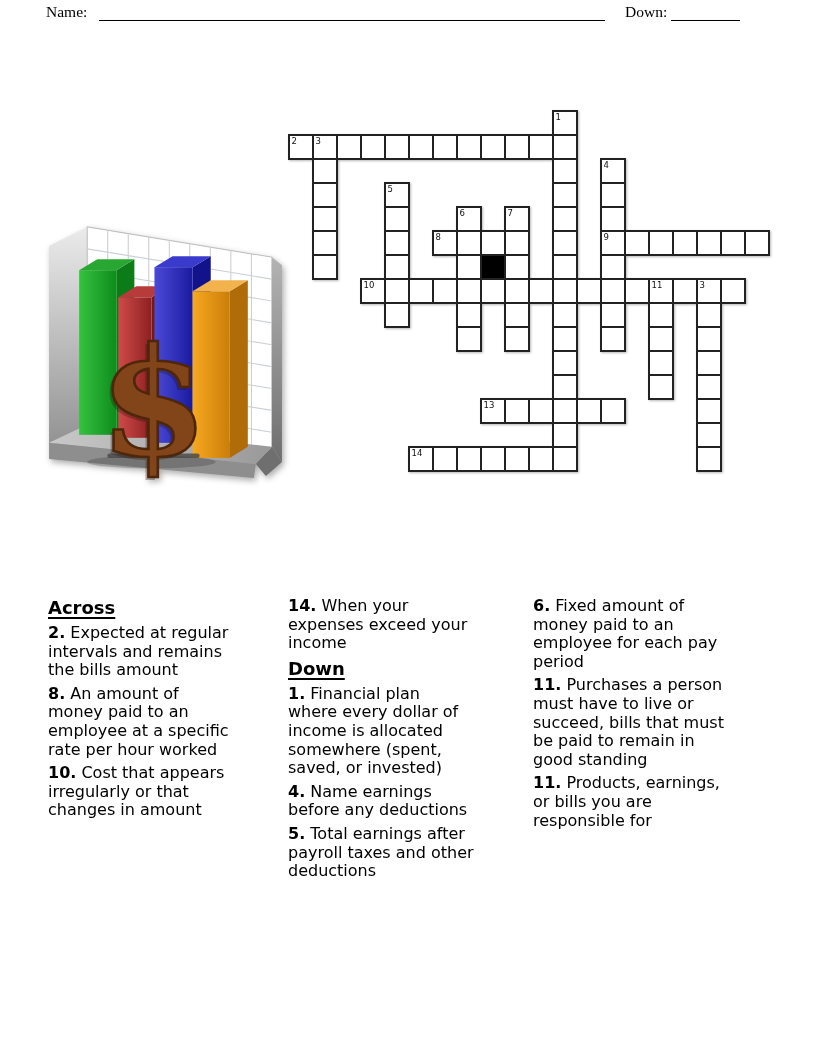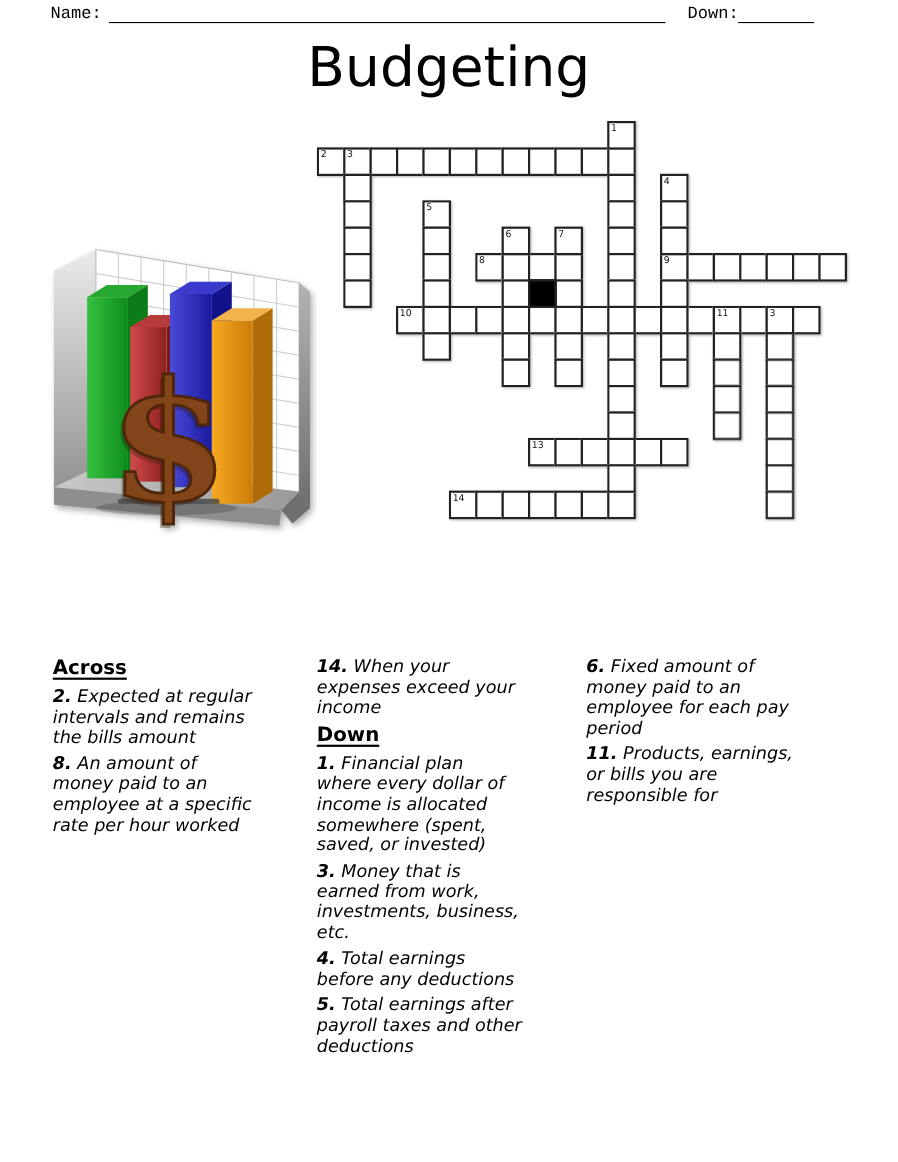--- a/index.html
+++ b/index.html
@@ -1,19 +1,19 @@
 <!DOCTYPE html>
 <html><head>
 <meta charset="utf-8">
 <style>
   html,body{margin:0;padding:0;background:#fff;}
   .page{position:relative;width:816px;height:1056px;background:#ffffff;overflow:hidden;
         font-family:"DejaVu Sans",sans-serif;color:#000;}
   
-  .hdr-label{position:absolute;top:3px;font-family:Liberation Mono, monospace;
+  .hdr-label{position:absolute;top:3px;font-family:Liberation Serif, serif;
              font-size:15.5px;line-height:18px;color:#000;}
   #name-label{left:46px;}
   #date-label{left:625px;}
   .hdr-line{position:absolute;top:20px;border-bottom:1.6px solid #000;height:0;}
   #name-line{left:99px;width:506px;}
   #date-line{left:671px;width:69px;}
   
   .title{position:absolute;left:0;right:0;top:30px;text-align:center;
          font-size:50px;line-height:62px;font-weight:400;color:#000;}
   
@@ -25,35 +25,34 @@
         border:2px solid #222;background:#fff;}
   .cell.black{background:#000;}
   .cell .num{position:absolute;left:1.5px;top:0px;font-size:8.5px;line-height:10px;color:#111;}
   
   .clue-col{position:absolute;top:597px;width:242px;font-size:16px;line-height:18.6px;}
   #ccol1{left:48px;}
   #ccol2{left:288px;}
   #ccol3{left:533px;}
   .clue-heading{font-size:18px;line-height:21px;font-weight:bold;margin:0 0 6px 0;
                 text-decoration:underline;text-decoration-thickness:2px;text-underline-offset:3px;}
-  .clue{margin:0 0 5px 0;font-style:italic;}
+  .clue{margin:0 0 5px 0;}
   .clue .num{font-weight:bold;}
   .clue .txt{white-space:pre-line;}
 </style>
 </head>
 <body>
 
 <div class="page">
 
   <span class="hdr-label" id="name-label">Name:</span>
   <span class="hdr-line" id="name-line"></span>
   <span class="hdr-label" id="date-label">Down:</span>
   <span class="hdr-line" id="date-line"></span>
 
-  <div class="title">Budgeting</div>
 
   <svg class="clipart" viewBox="0 0 232 258">
     <defs>
       <linearGradient id="gWall" x1="0" y1="0" x2="0" y2="1">
         <stop offset="0" stop-color="#ebebeb"></stop>
           <stop offset="1" stop-color="#939393"></stop>
       </linearGradient>
       <linearGradient id="gFloorT" x1="0" y1="0" x2="1" y2="0">
         <stop offset="0" stop-color="#c9c9c9"></stop>
           <stop offset="1" stop-color="#999999"></stop>
@@ -253,44 +252,48 @@
 
   <div class="clue-col" id="ccol1">
       <div class="clue-heading">Across</div>
       <p class="clue"><span class="num">2.</span><span class="txt"> Expected at regular
 intervals and remains
 the bills amount</span></p>
       <p class="clue"><span class="num">8.</span><span class="txt"> An amount of
 money paid to an
 employee at a specific
 rate per hour worked</span></p>
+      <p class="clue"><span class="num">10.</span><span class="txt"> Cost that appears
+irregularly or that
+changes in amount</span></p>
     </div>
   <div class="clue-col" id="ccol2">
       <p class="clue"><span class="num">14.</span><span class="txt"> When your
 expenses exceed your
 income</span></p>
       <div class="clue-heading">Down</div>
       <p class="clue"><span class="num">1.</span><span class="txt"> Financial plan
 where every dollar of
 income is allocated
 somewhere (spent,
 saved, or invested)</span></p>
-      <p class="clue"><span class="num">3.</span><span class="txt"> Money that is
-earned from work,
-investments, business,
-etc.</span></p>
-      <p class="clue"><span class="num">4.</span><span class="txt"> Total earnings
+      <p class="clue"><span class="num">4.</span><span class="txt"> Name earnings
 before any deductions</span></p>
       <p class="clue"><span class="num">5.</span><span class="txt"> Total earnings after
 payroll taxes and other
 deductions</span></p>
     </div>
   <div class="clue-col" id="ccol3">
       <p class="clue"><span class="num">6.</span><span class="txt"> Fixed amount of
 money paid to an
 employee for each pay
 period</span></p>
+      <p class="clue"><span class="num">11.</span><span class="txt"> Purchases a person
+must have to live or
+succeed, bills that must
+be paid to remain in
+good standing</span></p>
       <p class="clue"><span class="num">11.</span><span class="txt"> Products, earnings,
 or bills you are
 responsible for</span></p>
     </div>
 
 </div>
 
 </body></html>

